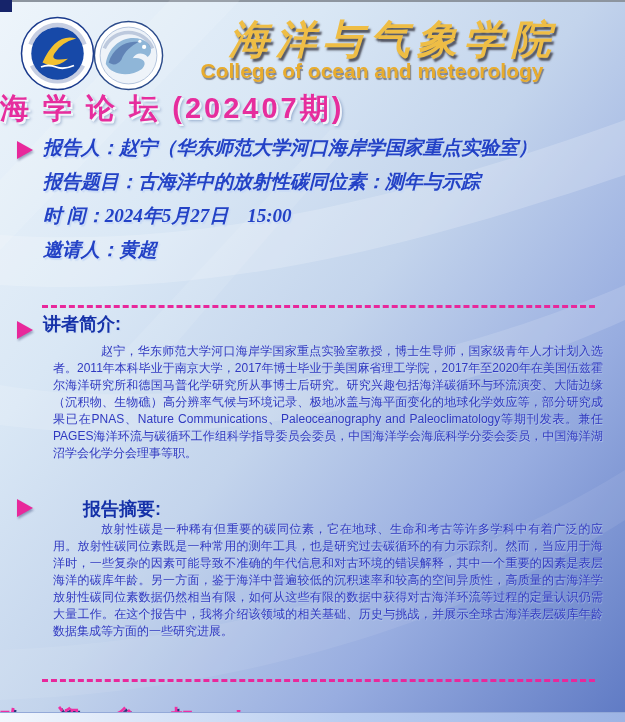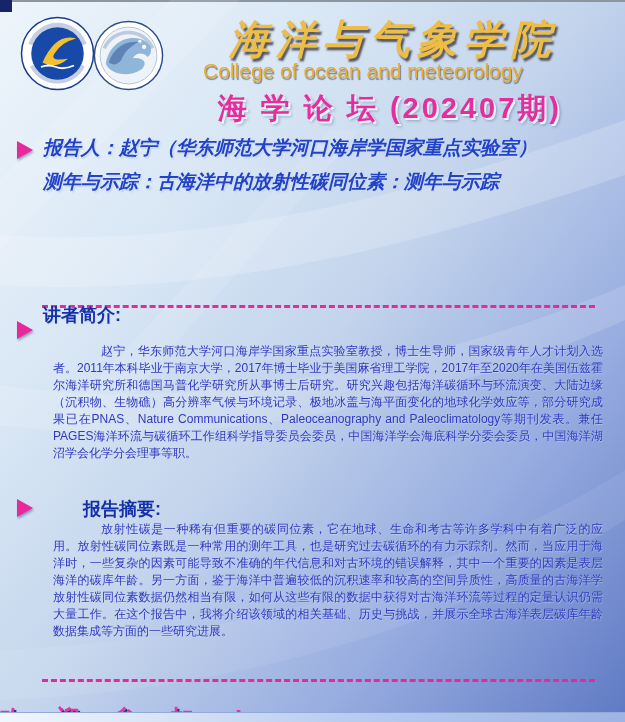--- a/index.html
+++ b/index.html
@@ -14,23 +14,23 @@
   .bottom-strip{position:absolute;left:0;right:0;bottom:0;height:9px;
     background:linear-gradient(90deg,#f2f7fd,#b9cdf0 55%,#9db4e4);border-top:1px solid #93a9d8;}
 
   
   .logo{position:absolute;}
   .logo-left{top:16px;left:20px;width:75px;height:75px;}
   .logo-right{top:20px;left:93px;width:71px;height:71px;}
   .title-cn{position:absolute;top:12px;left:150px;width:408px;text-align:right;
     font-family:"DejaVu Serif",serif;font-style:italic;font-weight:bold;font-size:40px;
     color:#eebd45;letter-spacing:7px;text-shadow:2px 3px 2px rgba(60,60,70,.85);white-space:nowrap;}
-  .title-en{position:absolute;top:59px;left:159px;width:408px;text-align:center;
-    font-weight:normal;font-size:21px;color:#e8ac2e;text-shadow:1px 2px 1px rgba(90,90,100,.7);white-space:nowrap;}
-  .forum-title{position:absolute;top:89px;left:0;width:562px;text-align:right;
+  .title-en{position:absolute;top:59px;left:168px;width:408px;text-align:center;
+    font-weight:bold;font-size:21px;color:#e8ac2e;text-shadow:1px 2px 1px rgba(90,90,100,.7);white-space:nowrap;}
+  .forum-title{position:absolute;top:89px;left:0;width:562px;text-align:left;
     font-weight:bold;font-size:29px;color:#e62d9d;letter-spacing:3px;
     text-shadow:2px 2px 0 rgba(250,252,255,.9),3px 3px 3px rgba(20,60,130,.35);white-space:nowrap;}
 
   
   .tri{position:absolute;width:0;height:0;border-style:solid;
     border-width:9px 0 9px 16px;border-color:transparent transparent transparent #e8289b;
     filter:drop-shadow(1px 2px 1px rgba(10,20,80,.35));}
   .tri-info{top:141px;left:17px;}
   .tri-bio{top:321px;left:17px;}
   .tri-abs{top:499px;left:17px;}
@@ -40,21 +40,21 @@
 
   
   .info{position:absolute;top:138px;left:43px;right:22px;}
   .info-line{font-family:"Liberation Serif",serif;font-weight:bold;font-size:19px;
     color:#2342c6;line-height:19px;margin-bottom:15px;white-space:nowrap;
     text-shadow:1.5px 1.5px 1px rgba(200,218,245,.95);font-style:italic;}
 
   
   .sec-heading{position:absolute;left:43px;font-weight:bold;font-size:18px;color:#1531a8;
     text-shadow:1px 1px 1px rgba(200,218,245,.8);}
-  .bio-heading{top:303px;}
+  .bio-heading{top:312px;}
   .abs-heading{top:497px;margin-left:40px;}
   .para{position:absolute;left:53px;right:22px;font-size:12px;line-height:17px;
     color:#3039c0;text-align:justify;text-indent:4em;
     text-shadow:.5px .5px 1px rgba(210,225,248,.6);}
   .bio-para{top:343px;}
   .abs-para{top:521px;}
 
   
   .welcome{position:absolute;top:703px;left:0;width:625px;text-align:left;
     font-weight:bold;font-size:24px;color:#ef2fa4;letter-spacing:13px;
@@ -93,21 +93,23 @@
     <path d="M16,40 A37,37 0 0,1 84,40" fill="none" stroke="#2a4a8a" stroke-width="5" opacity="0.25"></path>
   </svg>
 
   <div class="title-cn">海洋与气象学院</div>
   <div class="title-en">College of ocean and meteorology</div>
   <div class="forum-title">海 学 论 坛 (202407期)</div>
 
   <span class="tri tri-info"></span>
   <div class="info">
     <div class="info-line"><span>报告人：</span><span>赵宁（华东师范大学河口海岸学国家重点实验室）</span></div>
-    <div class="info-line"><span>测年与示踪：</span><span>古海洋中的放射性碳同位素：测年与示踪</span></div>
+    <div class="info-line"><span>报告题目：</span><span>古海洋中的放射性碳同位素：测年与示踪</span></div>
+    <div class="info-line"><span>时 间：</span><span>2024年5月27日　15:00</span></div>
+    <div class="info-line"><span>邀请人：</span><span>黄超</span></div>
   </div>
 
   <div class="dash dash-1"></div>
 
   <span class="tri tri-bio"></span>
   <div class="sec-heading bio-heading">讲者简介:</div>
   <div class="para bio-para">赵宁，华东师范大学河口海岸学国家重点实验室教授，博士生导师，国家级青年人才计划入选者。2011年本科毕业于南京大学，2017年博士毕业于美国麻省理工学院，2017年至2020年在美国伍兹霍尔海洋研究所和德国马普化学研究所从事博士后研究。研究兴趣包括海洋碳循环与环流演变、大陆边缘（沉积物、生物礁）高分辨率气候与环境记录、极地冰盖与海平面变化的地球化学效应等，部分研究成果已在PNAS、Nature Communications、Paleoceanography and Paleoclimatology等期刊发表。兼任PAGES海洋环流与碳循环工作组科学指导委员会委员，中国海洋学会海底科学分委会委员，中国海洋湖沼学会化学分会理事等职。</div>
 
   <span class="tri tri-abs"></span>
   <div class="sec-heading abs-heading">报告摘要:</div>

